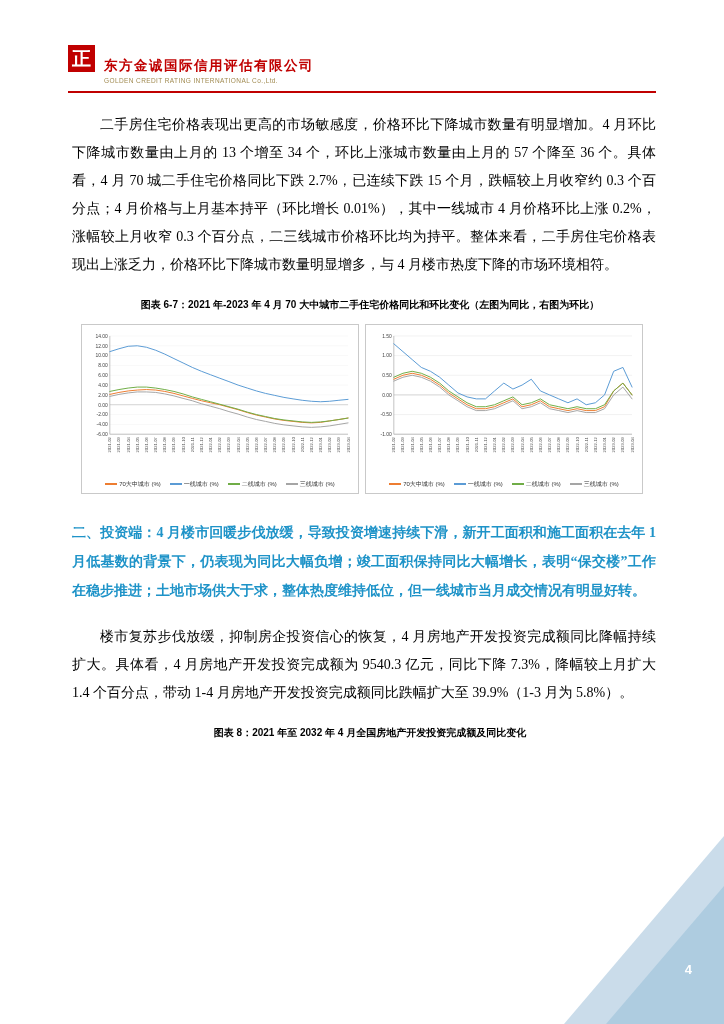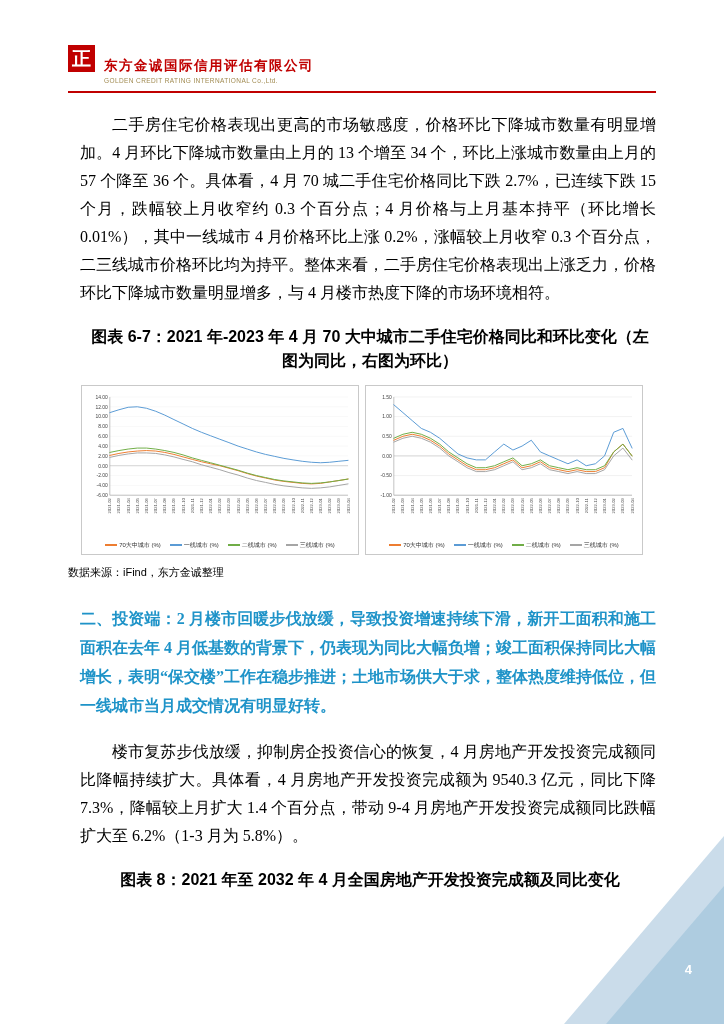--- a/index.html
+++ b/index.html
@@ -21,29 +21,29 @@
     color:var(--brand-red,#C00000);font-size:13.5px;letter-spacing:1.5px;line-height:1.25;margin-top:24px;
   }
   .company-en{
     font-family:"Liberation Sans",sans-serif;color:#a08a50;
     font-size:6.5px;letter-spacing:.4px;margin-top:2px;
   }
   .header-rule{height:2px;background:var(--brand-red,#C00000);margin-top:7px;}
   
   .main{padding:0 68px;}
   .body-para{
-    font-size:16px;line-height:28px;text-align:justify;margin:18px 0 0 12px;
+    font-size:14px;line-height:28px;text-align:justify;margin:18px 0 0 4px;
   }
   .indent{text-indent:2em;}
   .section-blue{
     color:var(--section-blue,#1E93C8);font-weight:bold;margin-top:24px;line-height:29px;
   }
   .caption{
     font-family:"Liberation Sans",sans-serif;font-weight:bold;
-    font-size:16px;text-align:center;margin:18px 0 12px 16px;line-height:1.5;
+    font-size:10px;text-align:center;margin:18px 0 12px 16px;line-height:1.5;
   }
   .charts-row{display:flex;justify-content:center;gap:6px;margin-top:4px;}
   .chart-box{
     width:278px;border:1px solid #c9c9c9;background:#fff;
     padding:4px 3px 4px 3px;box-sizing:border-box;
   }
   .chart-svg{width:100%;display:block;font-family:"Liberation Sans",sans-serif;}
   .legend{
     display:flex;justify-content:center;align-items:center;gap:9px;
     font-family:"Liberation Sans",sans-serif;font-size:6px;color:#333;
@@ -232,25 +232,24 @@
               <span>二线城市 (%)</span>
             </span>
             <span class="legend-item">
               <span class="legend-swatch" style="background: rgb(165, 165, 165);"></span>
               <span>三线城市 (%)</span>
             </span>
           </div>
       </div>
     </div>
 
-    <p class="source-note">数据来源：iFind，东方金诚整理</p>
-
-    <p class="body-para section-blue">二、投资端：2 月楼市回暖步伐放缓，导致投资增速持续下滑，新开工面积和施工面积在去年 4 月低基数的背景下，仍表现为同比大幅负增；竣工面积保持同比大幅增长，表明“保交楼”工作在稳步推进；土地市场供大于求，整体热度维持低位，但一线城市当月成交情况有明显好转。</p>
-
-    <p class="body-para indent">楼市复苏步伐放缓，抑制房企投资信心的恢复，4 月房地产开发投资完成额同比降幅持续扩大。具体看，4 月房地产开发投资完成额为 9540.3 亿元，同比下降 7.3%，降幅较上月扩大 1.4 个百分点，带动 9-4 月房地产开发投资完成额同比跌幅扩大至 6.2%（1-3 月为 5.8%）。</p>
+
+    <p class="body-para section-blue">二、投资端：4 月楼市回暖步伐放缓，导致投资增速持续下滑，新开工面积和施工面积在去年 1 月低基数的背景下，仍表现为同比大幅负增；竣工面积保持同比大幅增长，表明“保交楼”工作在稳步推进；土地市场供大于求，整体热度维持低位，但一线城市当月成交情况有明显好转。</p>
+
+    <p class="body-para indent">楼市复苏步伐放缓，抑制房企投资信心的恢复，4 月房地产开发投资完成额同比降幅持续扩大。具体看，4 月房地产开发投资完成额为 9540.3 亿元，同比下降 7.3%，降幅较上月扩大 1.4 个百分点，带动 1-4 月房地产开发投资完成额同比跌幅扩大至 39.9%（1-3 月为 5.8%）。</p>
 
     <p class="caption">图表 8：2021 年至 2032 年 4 月全国房地产开发投资完成额及同比变化</p>
 
   </div>
 
   <div class="tri-light"></div>
   <div class="tri-mid"></div>
   <div class="page-number">4</div>
 
 </div>

